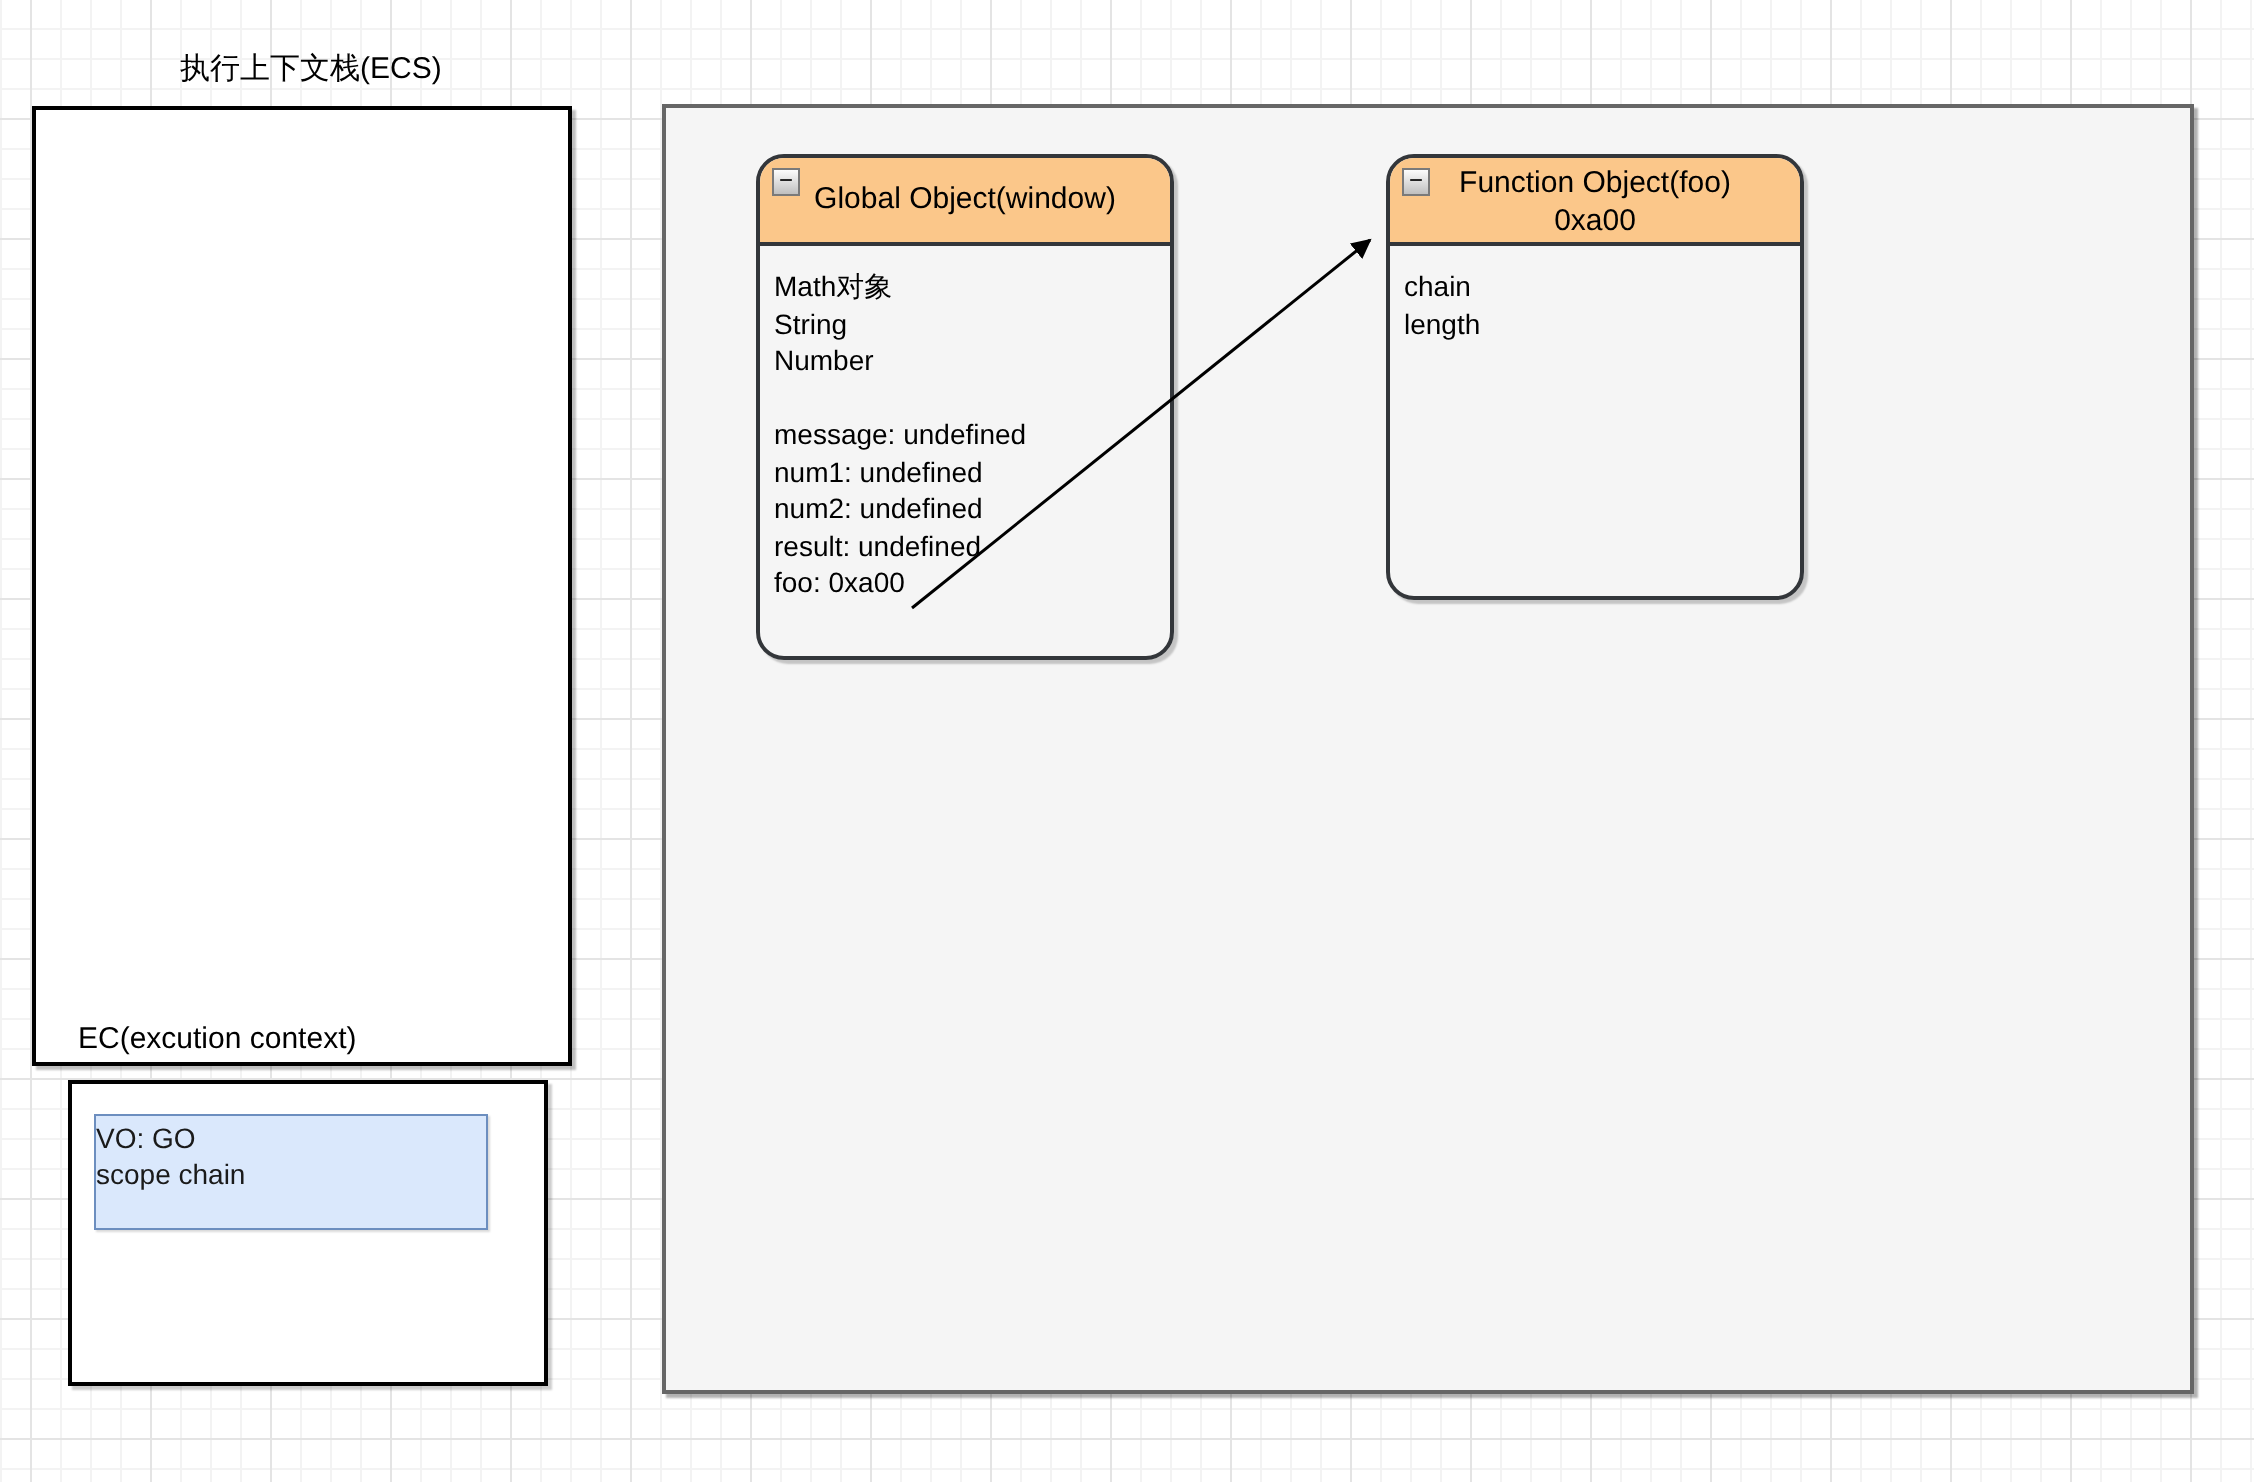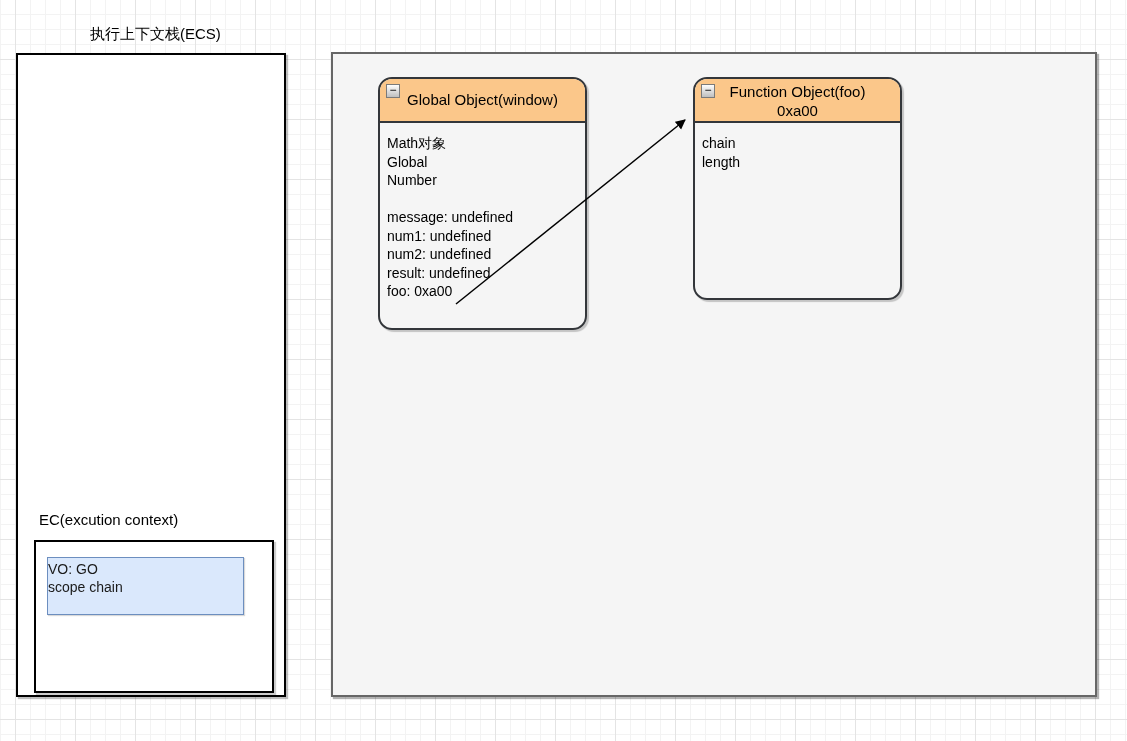--- a/index.html
+++ b/index.html
@@ -21,21 +21,21 @@
 
   .diagram-title {
     left: 90px; top: 25px;
     font-size: 15px;
     white-space: nowrap;
   }
 
   
   .ecs-rect {
     left: 16px; top: 53px;
-    width: 270px; height: 644px;
+    width: 270px; height: 480px;
     background: #ffffff;
     border: 2px solid #000;
     box-shadow: 2px 2px 1px rgba(0,0,0,0.25);
   }
   .ec-label {
     left: 21px; top: 456px;   
     font-size: 15px;
     white-space: nowrap;
   }
   .ec-frame {
@@ -133,21 +133,21 @@
 
 <div class="abs heap-rect">
 
   <div class="obj-box box-global">
     <div class="obj-header single">
       <span class="collapse">−</span>
       <span>Global Object(window)</span>
     </div>
     <div class="obj-body">
       <div>Math对象</div>
-      <div>Global</div>
+      <div>String</div>
       <div>Number</div>
       <div class="spacer"></div>
       <div>message: undefined</div>
       <div>num1: undefined</div>
       <div>num2: undefined</div>
       <div>result: undefined</div>
       <div>foo: 0xa00</div>
     </div>
   </div>
 

